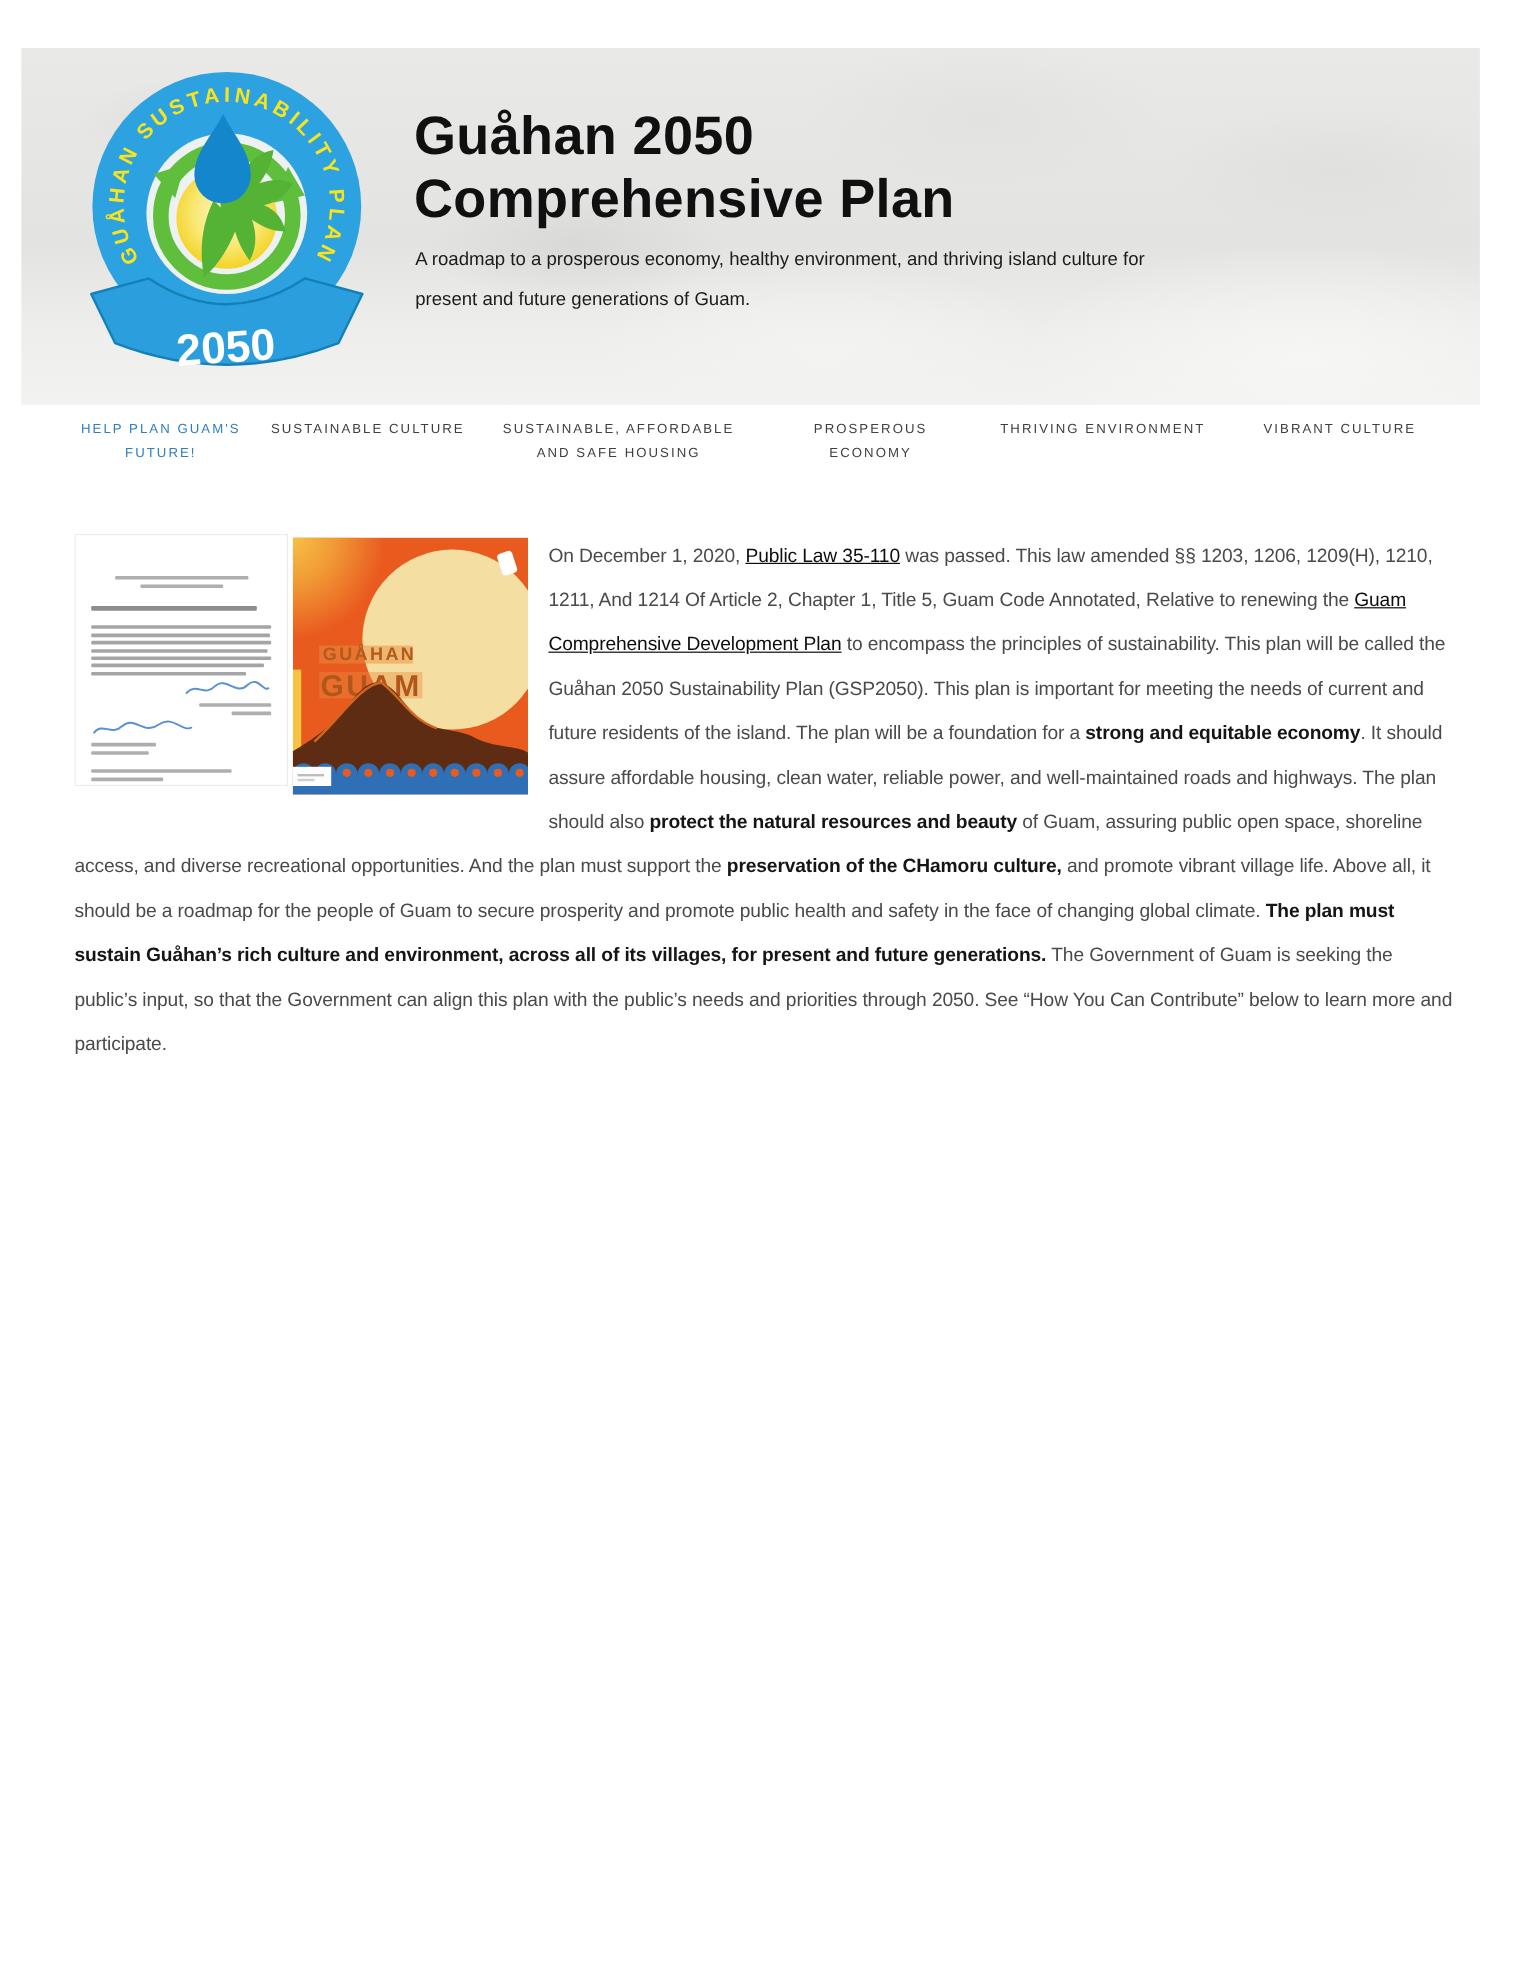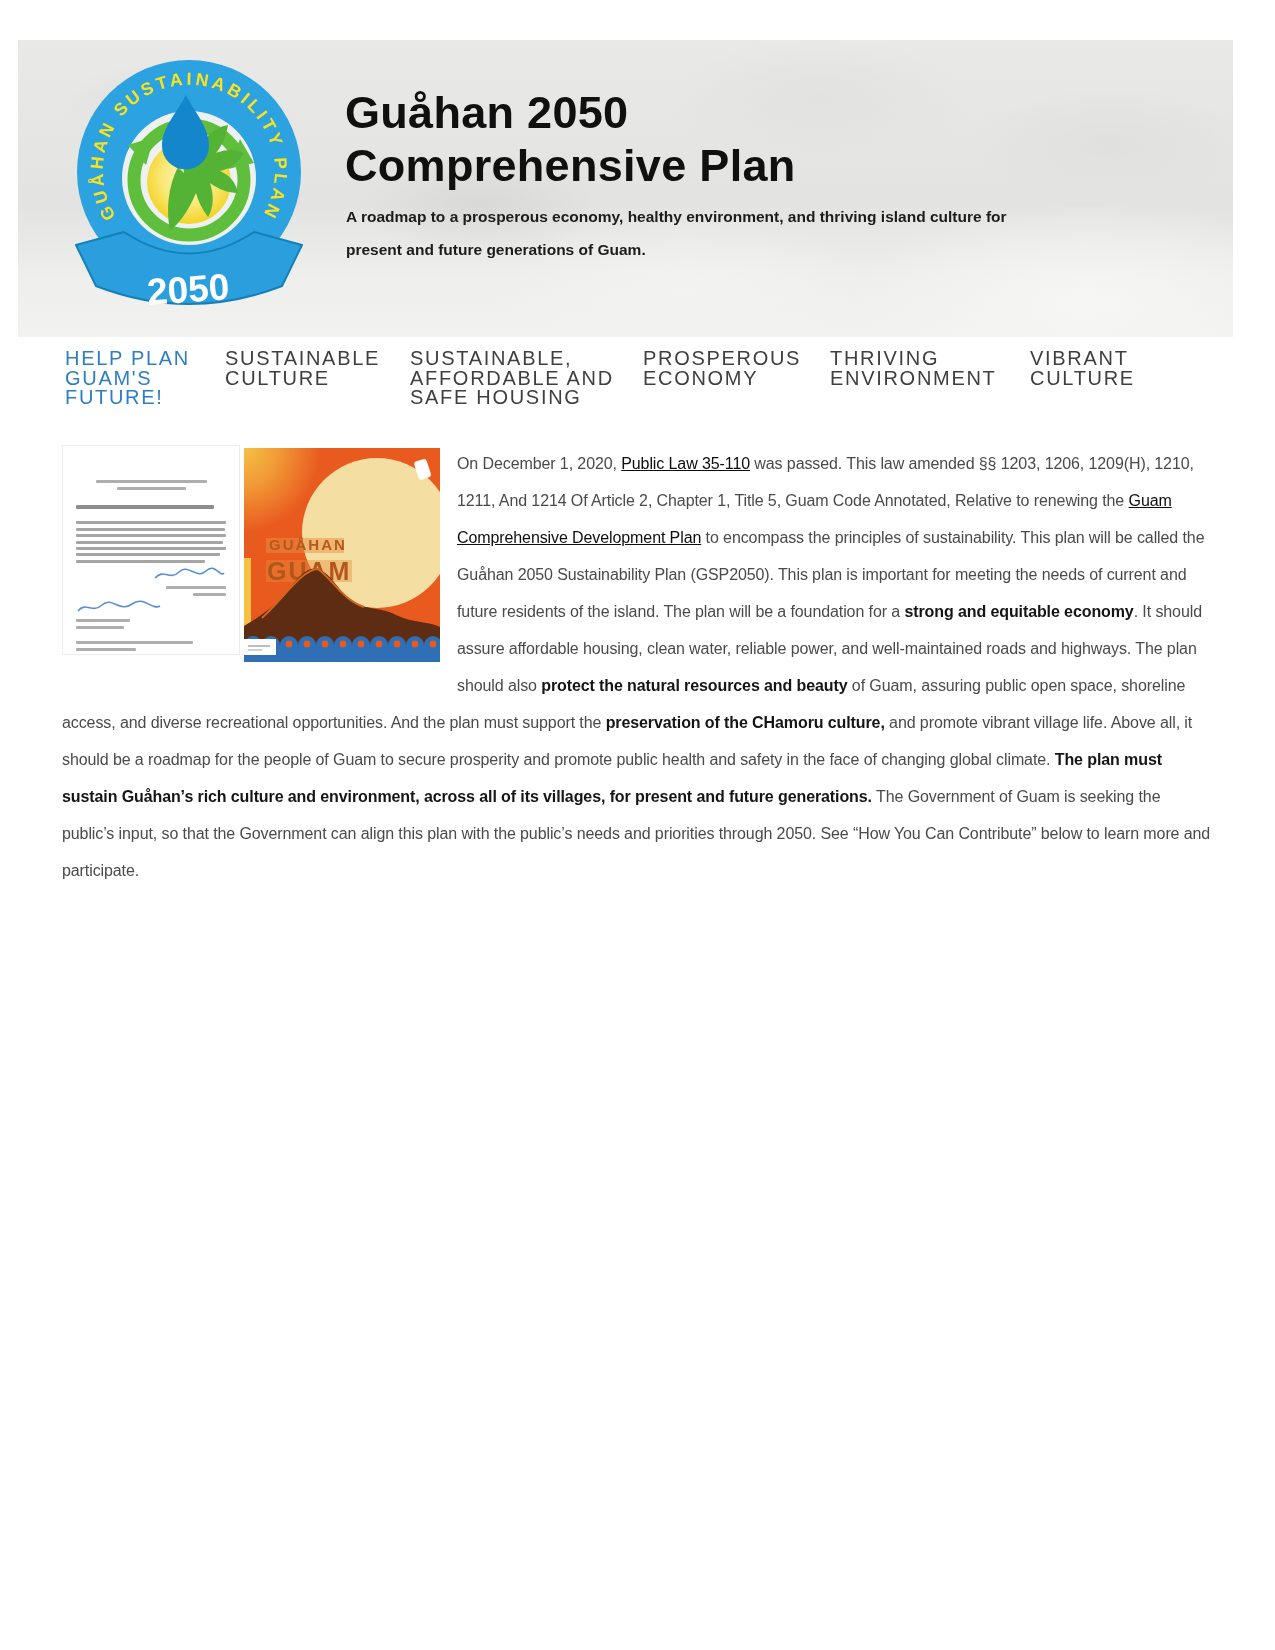--- a/index.html
+++ b/index.html
@@ -22,31 +22,31 @@
       radial-gradient(200px 80px at 90% 35%, #e0e0de 0%, rgba(224,224,222,0) 70%),
       linear-gradient(180deg, #e9e9e7 0%, #e3e3e1 55%, #eeeeec 80%, #f2f2f0 100%);
   }
   .logo-badge { position:absolute; left:40px; top:13px; width:262px; height:262px; }
   .hero-title {
     position:absolute; left:327px; top:46px;
     font-size:45px; line-height:53px; font-weight:bold; color:#101010; letter-spacing:0.3px;
   }
   .hero-sub {
     position:absolute; left:328px; top:160px; width:780px;
-    font-size:15.5px; line-height:33px; font-weight:bold; color:#1c1c1c;
+    font-size:15.5px; line-height:33px; font-weight:normal; color:#1c1c1c;
   }
 
   
   .main-nav {
     position:absolute; left:65px; top:349px; width:1160px;
     display:grid; grid-template-columns:160px 185px 233px 187px 200px auto;
   }
   .nav-item {
-    font-size:20px; line-height:19.5px; letter-spacing:1.7px;
-    color:#3f3f3f; padding-right:22px; cursor:pointer;
+    font-size:11px; line-height:19.5px; letter-spacing:1.7px;
+    color:#3f3f3f; padding-right:22px; cursor:pointer;text-align:center;
   }
   .nav-item.active { color:#2e7ec2; }
 
   
   .content { position:absolute; left:62px; top:445px; width:1153px; }
   .fig-doc {
     float:left; width:178px; height:210px; margin:0 4px 8px 0;
     background:#ffffff; border:1px solid #ededed; padding:16px 13px 10px 13px;
     overflow:hidden; position:relative; cursor:pointer;
   }

